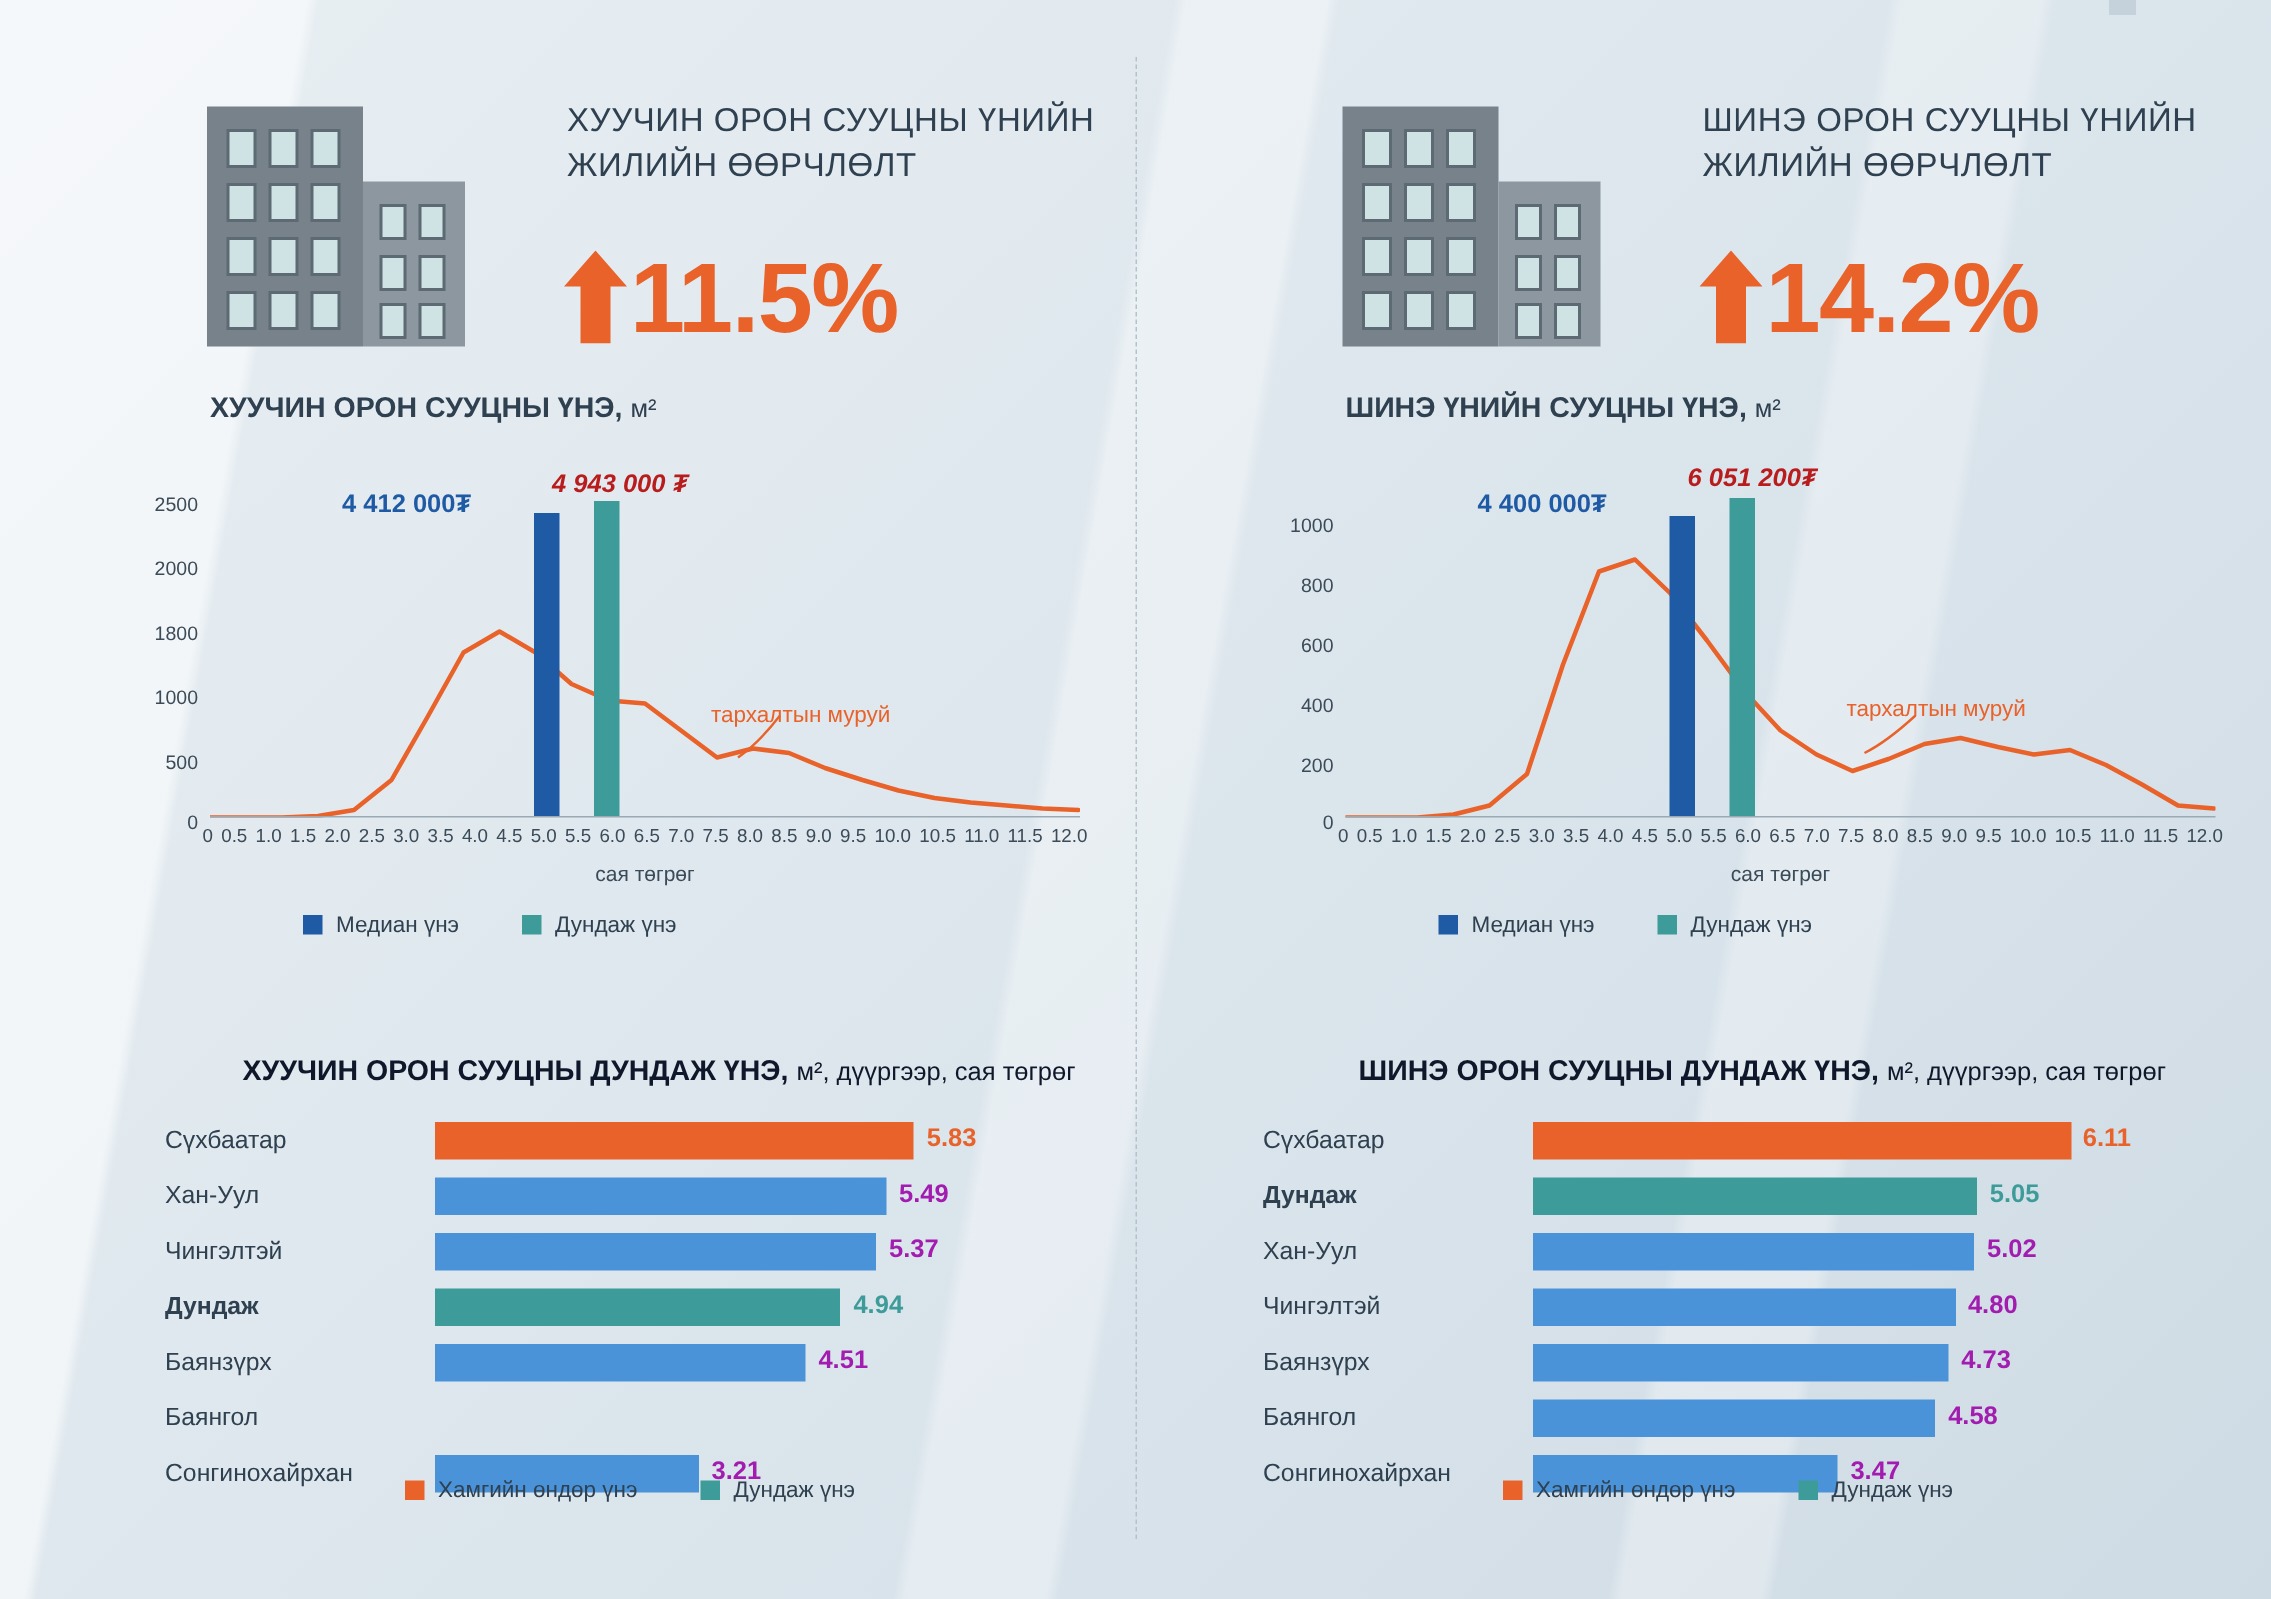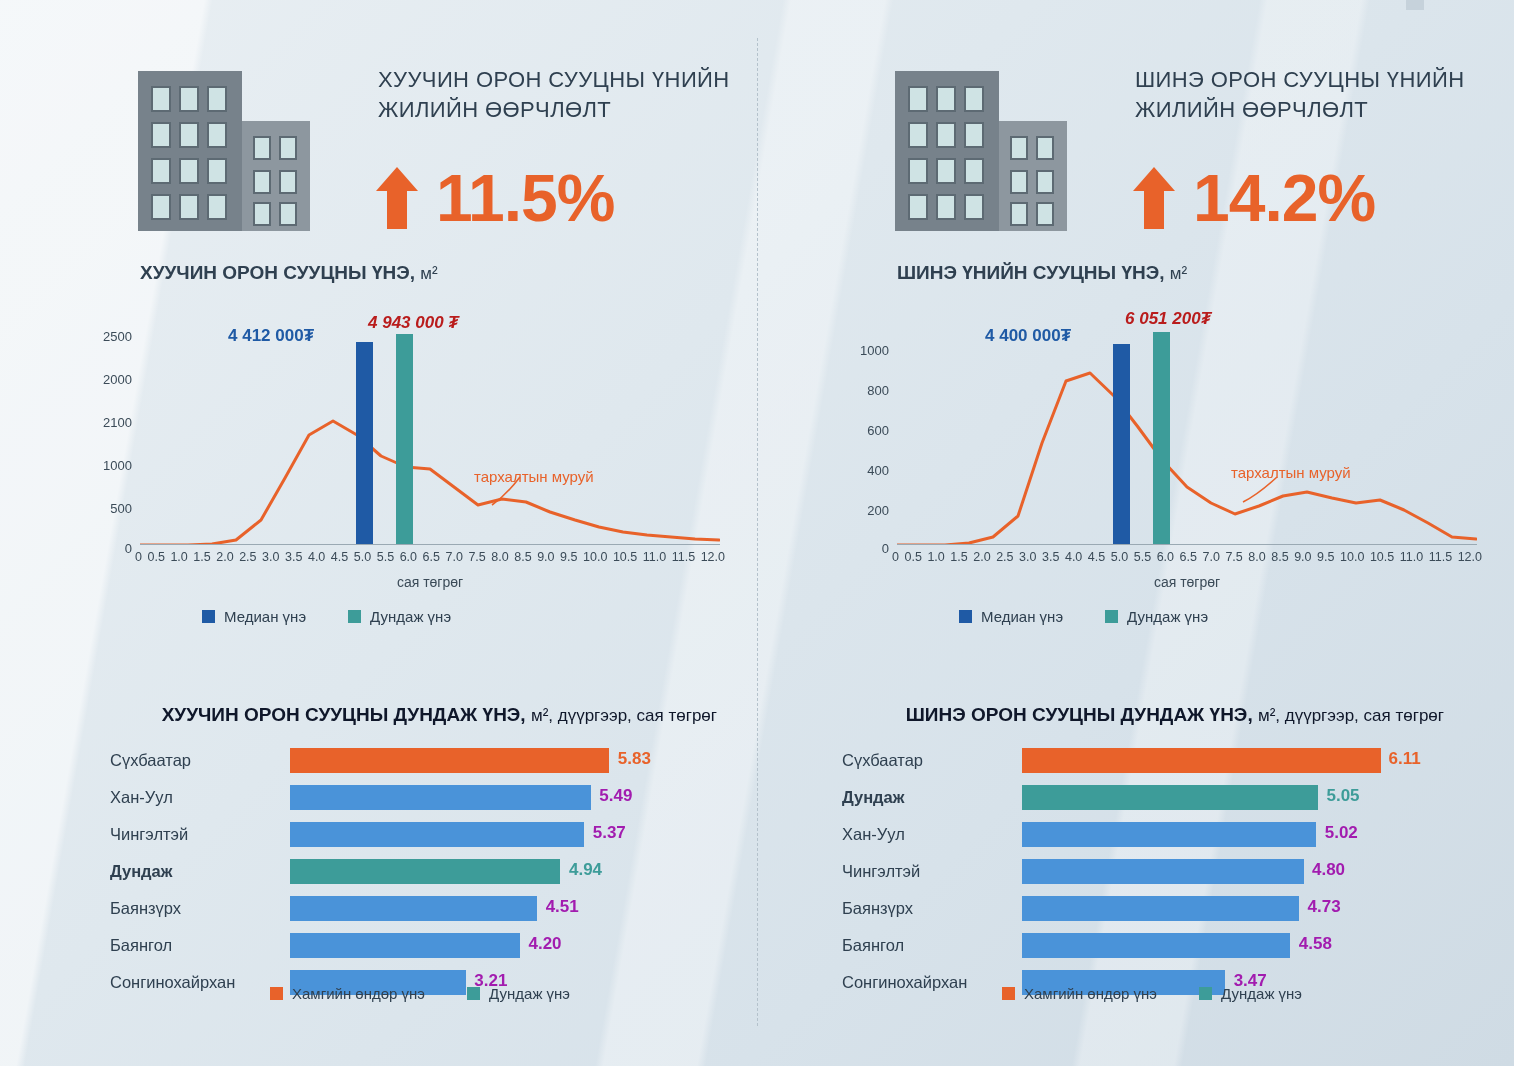--- a/index.html
+++ b/index.html
@@ -67,21 +67,21 @@
     line-height: 1.35;
     color: #2f4050;
     text-transform: uppercase;
   }
   .pct-row {
     position: absolute;
     left: 246px;
     top: 110px;
     display: flex;
     align-items: center;
-    gap: 18px;
+    gap: 2px;
   }
   .arrow-up {
     width: 42px;
     height: 62px;
   }
   .pct-value {
     font-size: 66px;
     font-weight: bold;
     color: #e8622a;
     line-height: 1;
@@ -291,21 +291,21 @@
   </div>
 
   <div class="dist-title">
     <span>ХУУЧИН ОРОН СУУЦНЫ ҮНЭ,</span>
     <span class="unit">м²</span>
   </div>
 
   <div class="dist-chart">
     <div class="yaxis-lbl" style="left:0;width:52px;top:36px">2500</div>
     <div class="yaxis-lbl" style="left:0;width:52px;top:79px">2000</div>
-    <div class="yaxis-lbl" style="left:0;width:52px;top:122px">2100</div>
+    <div class="yaxis-lbl" style="left:0;width:52px;top:122px">1800</div>
     <div class="yaxis-lbl" style="left:0;width:52px;top:165px">1000</div>
     <div class="yaxis-lbl" style="left:0;width:52px;top:208px">500</div>
     <div class="yaxis-lbl" style="left:0;width:52px;top:248px">0</div>
 
     <div class="plot">
       <svg width="580" height="215" viewBox="0 0 580 215" style="position:absolute;left:0;top:0">
         <polyline points="0,215 24,215 48,215 72,214 96,210 121,190 145,148 169,105 193,91 217,105 241,126 266,137 290,139 314,157 338,175 362,169 386,172 410,182 435,190 459,197 483,202 507,205 531,207 555,209 579,210" fill="none" stroke="#e8622a" stroke-width="3" stroke-linejoin="round" stroke-linecap="round"></polyline>
         <path d="M 380 147 C 370 160 362 168 352 175" fill="none" stroke="#e8622a" stroke-width="1.6"></path>
       </svg>
       <div class="bar median" style="left:216px;height:202px"></div>
@@ -394,24 +394,20 @@
     </div>
     <div class="brow">
       <div class="name">Баянзүрх</div>
       <div class="track">
         <div class="fill f-norm" style="width:56.1%"></div>
         <div class="val v-norm" style="left:58.1%">4.51</div>
       </div>
     </div>
     <div class="brow">
       <div class="name">Баянгол</div>
-      <div class="track">
-        <div class="fill f-norm" style="width:52.2%"></div>
-        <div class="val v-norm" style="left:54.2%">4.20</div>
-      </div>
     </div>
     <div class="brow">
       <div class="name">Сонгинохайрхан</div>
       <div class="track">
         <div class="fill f-norm" style="width:39.9%"></div>
         <div class="val v-norm" style="left:41.9%">3.21</div>
       </div>
     </div>
   </div>
 

